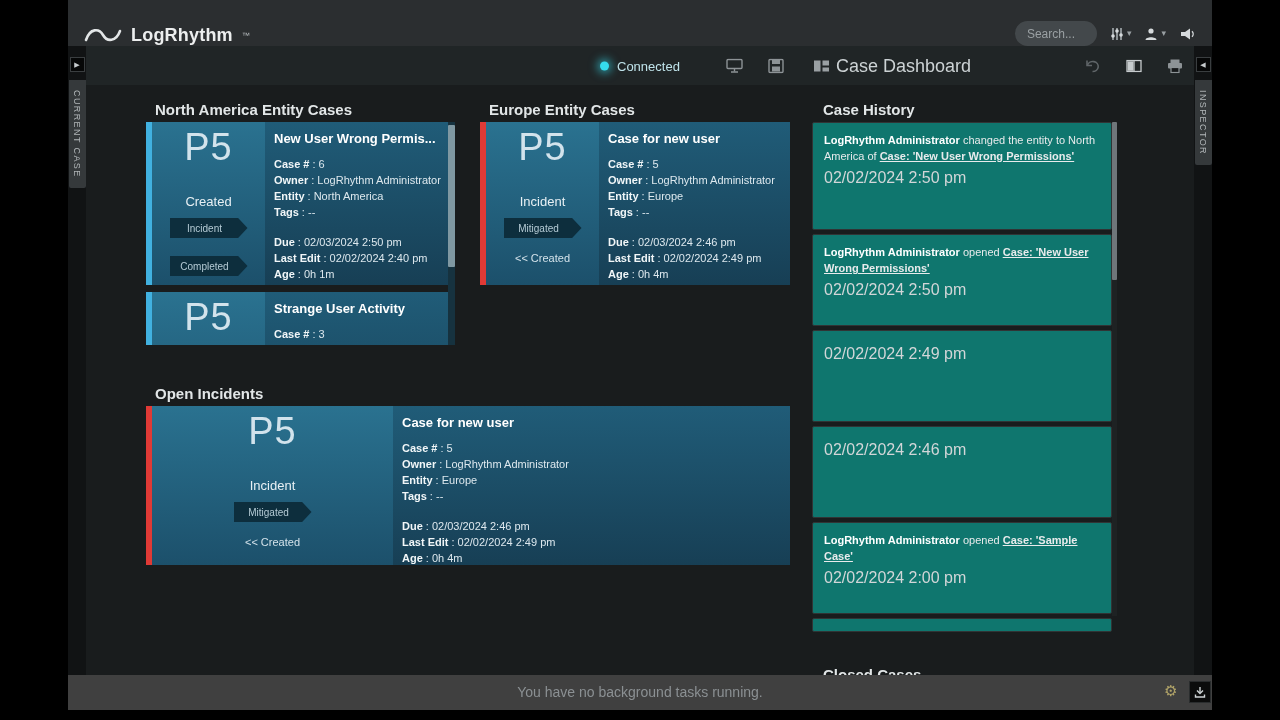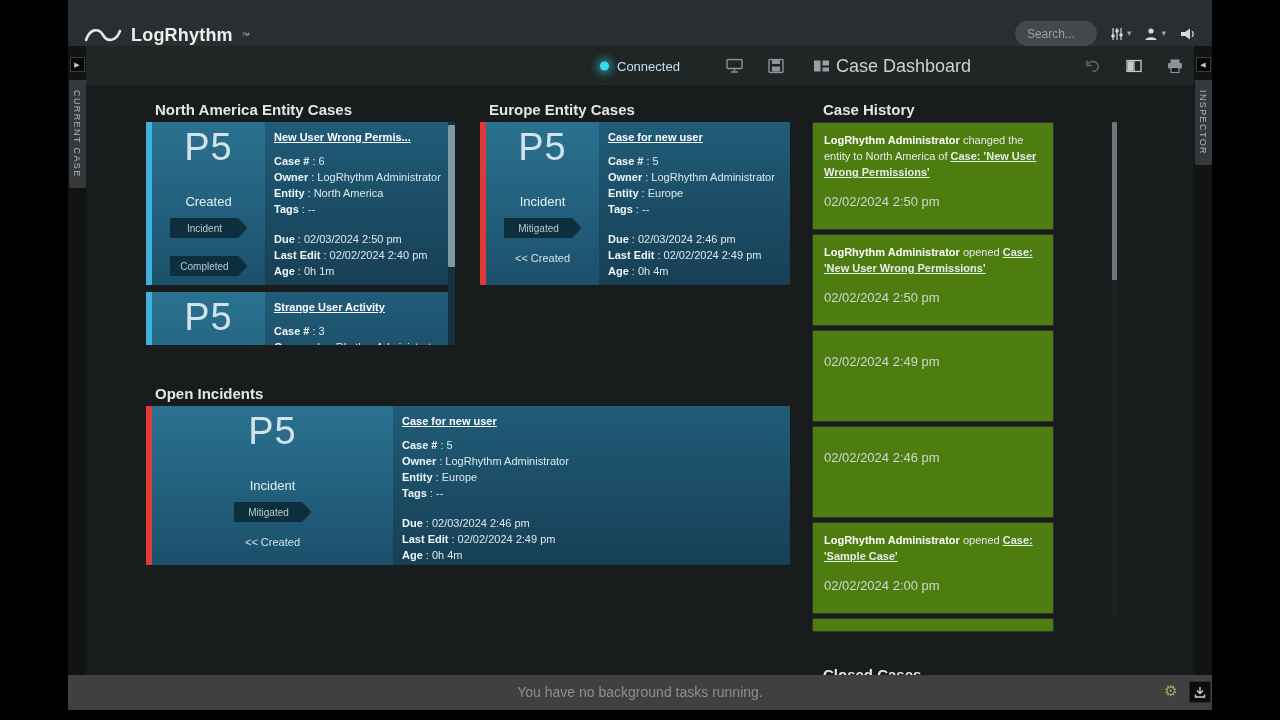--- a/index.html
+++ b/index.html
@@ -71,39 +71,39 @@
   .cstatus{position:absolute;top:72px;left:0;right:0;text-align:center;font-size:13px;color:#e8f0f4}
   .chev{position:absolute;left:50%;transform:translateX(-50%);width:78px;height:20px;
     background:#0d2e3d;color:#b5cbd5;font-size:10px;display:flex;align-items:center;
     justify-content:center;padding-right:8px;cursor:pointer;
     clip-path:polygon(0 0,88% 0,100% 50%,88% 100%,0 100%)}
   .pos-t1{top:96px}
   .pos-t2{top:134px}
   .back{position:absolute;top:130px;left:0;right:0;text-align:center;font-size:11px;
     color:#d3e2ea;cursor:pointer}
   .cright{flex:1;padding:9px 10px 0 9px;overflow:hidden}
-  .ctitle{font-size:11px;font-weight:700;color:#fff;text-decoration:underline;
+  .ctitle{font-size:13px;font-weight:700;color:#fff;
     white-space:nowrap;overflow:hidden;margin-bottom:10px;cursor:pointer}
   .field{font-size:11px;line-height:16px;color:#dde8ee;white-space:nowrap;overflow:hidden}
   .field .fl{font-weight:700;color:#f1f6f8;margin-right:3px}
   .due-gap{margin-top:14px}
   .na-sb{position:absolute;right:0;top:0;width:7px;height:223px;background:#16323f;cursor:pointer}
   .na-sb .sb-thumb{width:100%;height:142px;margin-top:3px;background:#7f98a2;border-radius:1px}
 
   
   .hist-list{position:absolute;left:726px;top:37px;width:300px}
-  .hist-card{width:242px;background:#4d7c0f;border:1px solid #303435;border-radius:2px;
+  .hist-card{width:300px;background:#0f766e;border:1px solid #303435;border-radius:2px;
     padding:9px 11px;margin-bottom:4px;overflow:hidden}
   .hh-tall{height:108px}
   .hh{height:92px}
   .hh-stub{height:14px;padding:0}
   .hist-text{font-size:11px;line-height:16px;color:#e8ebec}
   .actor{font-weight:700;color:#fff}
   .hlink{font-weight:700;text-decoration:underline;cursor:pointer}
-  .hist-time{margin-top:14px;font-size:13px;color:#d2d6d8}
+  .hist-time{margin-top:5px;font-size:16px;color:#d2d6d8}
   .hist-sb{position:absolute;left:1026px;top:37px;width:5px;height:494px;background:#1e2223;cursor:pointer}
   .hist-sb .sb-thumb{width:100%;height:158px;background:#6f767a;border-radius:1px}
 
   
   .footer{position:absolute;left:0;top:675px;width:1144px;height:35px;background:#404040}
   .footer-status{position:absolute;left:0;right:0;top:9px;text-align:center;
     font-size:14px;color:#8b9093}
   .gear{position:absolute;left:1096px;top:8px;font-size:15px;color:#b0a368;cursor:pointer;line-height:1}
   .dl-btn{position:absolute;left:1121px;top:6px;width:22px;height:22px;background:#0b0c0c;
     border:1px solid #2a2d2e;display:flex;align-items:center;justify-content:center;cursor:pointer}

